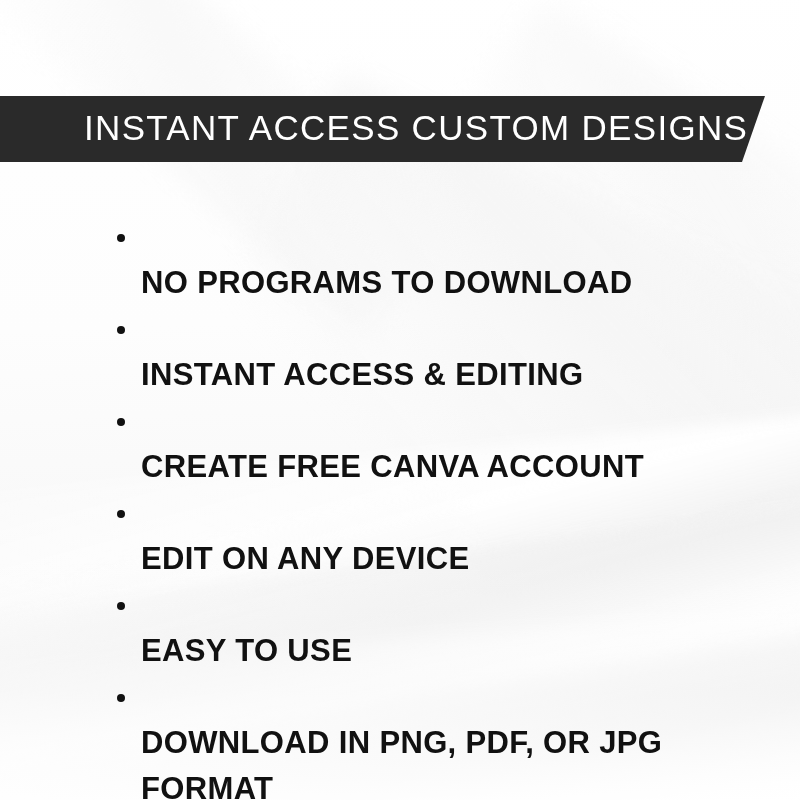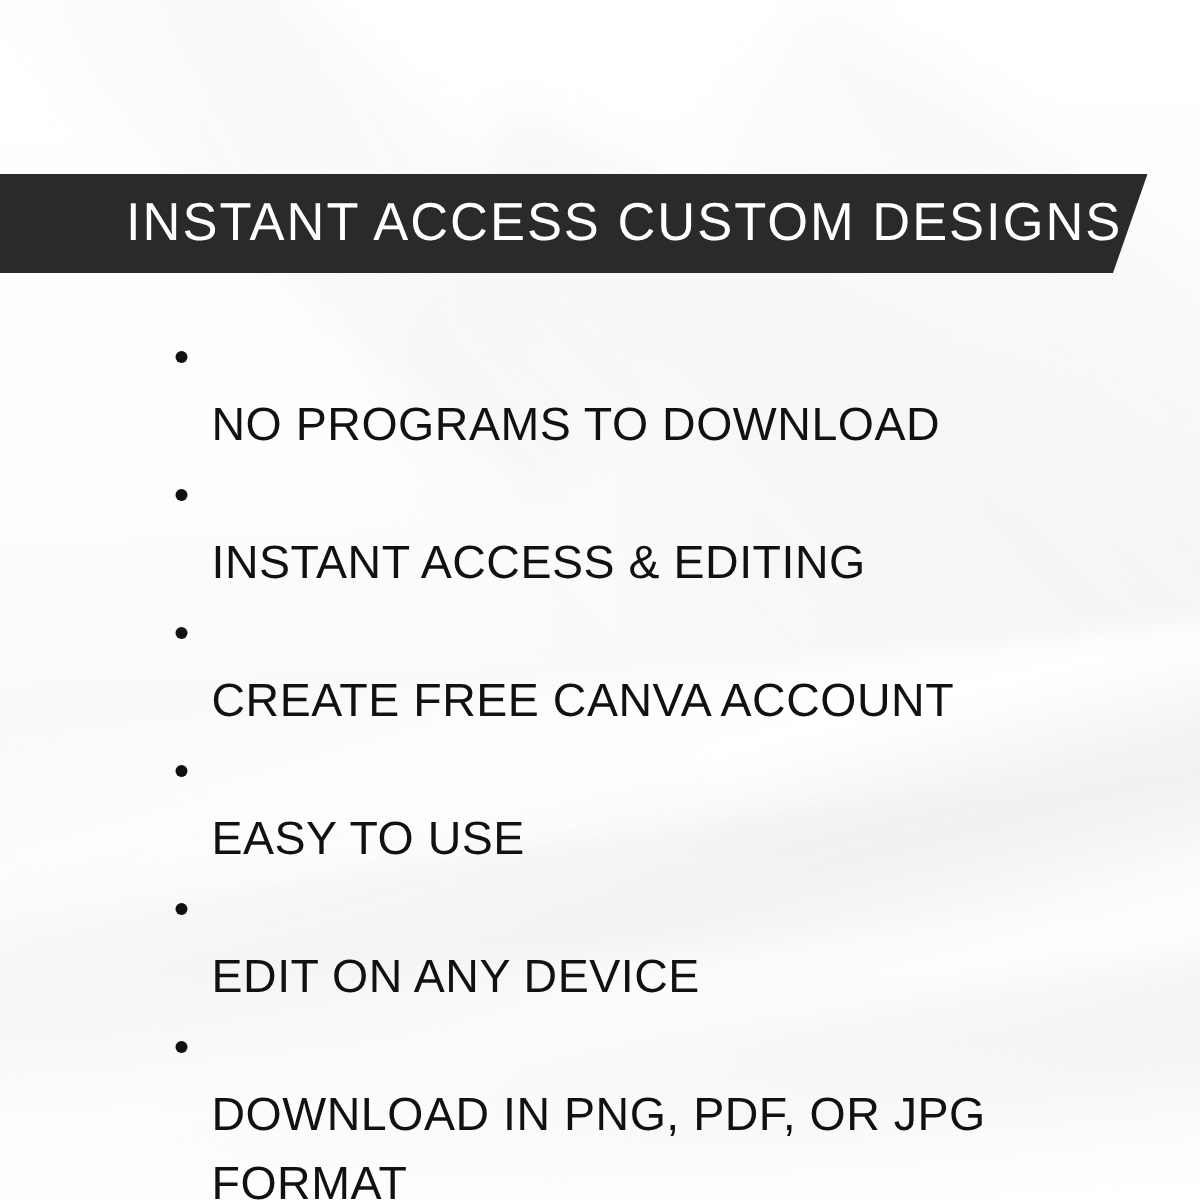--- a/index.html
+++ b/index.html
@@ -95,21 +95,21 @@
   .vignette-bottom {
     position: absolute;
     left: 0; right: 0; bottom: 0; height: 240px;
     background: linear-gradient(180deg, rgba(250,250,250,0) 0%, rgba(248,248,248,0.55) 55%, rgba(255,255,255,0.9) 100%);
   }
 
   
   .banner {
     position: absolute;
     left: 0;
-    top: 116px;
+    top: 96px;
     width: 768px;
     height: 66px;
     background: #2a2a2a;
     clip-path: polygon(0 0, 765px 0, 742px 100%, 0 100%);
     display: flex;
     align-items: center;
   }
   .banner-title {
     color: #ffffff;
     font-family: "Liberation Sans", sans-serif;
@@ -132,21 +132,21 @@
     list-style: none;
     margin: 0;
     padding: 0;
   }
   .feature-item {
     position: relative;
     padding-left: 28px;
     color: #111111;
     font-family: "Liberation Sans", sans-serif;
     font-size: 31px;
-    font-weight: 400;
+    font-weight: 700;
     letter-spacing: 0.35px;
     line-height: 46px;
     white-space: pre-line;
   }
   .feature-item::before {
     content: "";
     position: absolute;
     left: 4px;
     top: 20px;
     width: 8px;
@@ -181,24 +181,24 @@
     <li class="feature-item">
       <span>NO PROGRAMS TO DOWNLOAD</span>
     </li>
     <li class="feature-item">
       <span>INSTANT ACCESS &amp; EDITING</span>
     </li>
     <li class="feature-item">
       <span>CREATE FREE CANVA ACCOUNT</span>
     </li>
     <li class="feature-item">
+      <span>EDIT ON ANY DEVICE</span>
+    </li>
+    <li class="feature-item">
       <span>EASY TO USE</span>
     </li>
     <li class="feature-item">
-      <span>EDIT ON ANY DEVICE</span>
-    </li>
-    <li class="feature-item">
       <span>DOWNLOAD IN PNG, PDF, OR JPG FORMAT</span>
     </li>
 
   </ul>
 
 </div>
 
 </body></html>

